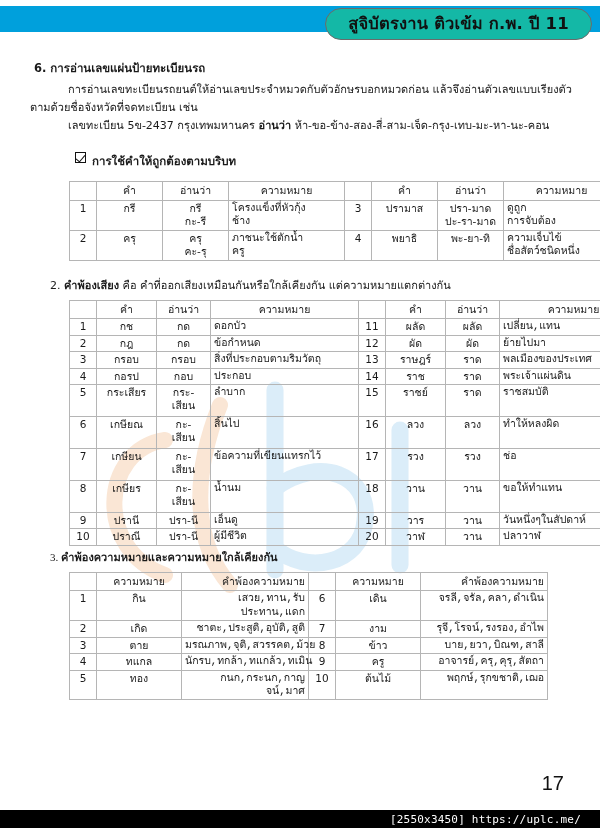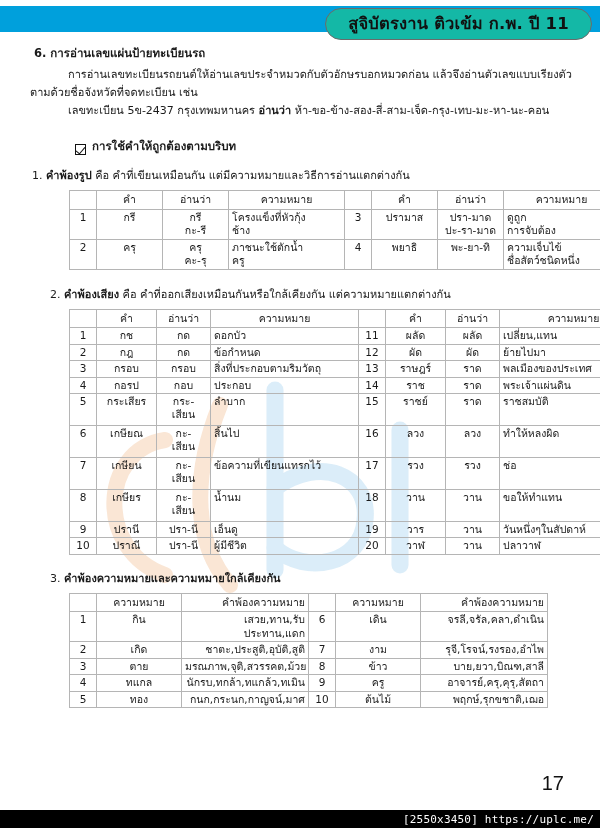--- a/index.html
+++ b/index.html
@@ -49,34 +49,34 @@
   
   .page {
     position: absolute; left: 0; top: 0;
     width: 600px; height: 790px;
     padding: 44px 26px 0 26px;
     z-index: 3;
   }
 
   .sec-head {
     font-size: 11.5px; font-weight: 700;
-    margin: 0 0 4px 8px;
+    margin: 15px 0 4px 8px;
   }
   .para {
     font-size: 11px; line-height: 1.65;
     margin: 0 1px 0 4px;
     text-align: left;
   }
   .indent { display: inline-block; width: 38px; }
   .b { font-weight: 700; }
 
   .chk-head {
     font-size: 11.5px; font-weight: 700;
     margin: 17px 0 11px 8px;
-    display: flex; align-items: flex-end; gap: 6px; padding-left: 41px;
+    display: flex; align-items: flex-start; gap: 6px; padding-left: 41px;
   }
   .chk-box {
     display: inline-block;
     width: 11px; height: 11px;
     border: 1.3px solid #111;
     position: relative;
     flex: 0 0 auto;
   }
   .chk-box::after {
     content: "";
@@ -85,21 +85,21 @@
     border: solid #111;
     border-width: 0 1.6px 1.6px 0;
     transform: rotate(40deg);
   }
 
   .item-head {
     font-size: 11px;
     margin: 0 0 6px 6px;
   }
   .item-head.num2 { margin-left: 24px; margin-top: 15px; }
-  .item-head.num3 { margin-left: 24px; margin-top: 14px; }
+  .item-head.num3 { margin-left: 24px; margin-top: 2px; font-family: Liberation Serif, serif; }
 
   
   table {
     border-collapse: collapse;
     font-size: 10.5px;
     table-layout: fixed;
     border: 1px solid #8a8a8a;
   }
   table td, table th {
     border: 1px solid #b5b5b5;
@@ -109,21 +109,21 @@
     line-height: 1.28;
     background: transparent;
   }
   table th {
     text-align: center;
     font-weight: 400;
     vertical-align: middle;
     padding: 2px 3px;
   }
   .c { text-align: center; }
-  .l { text-align: left; }
+  .l { text-align: left; font-family: Liberation Mono, monospace; }
 
   
   #tbl1 { width: 478px; margin: 0 0 0 43px; }
   #tbl1 td, #tbl1 th { height: 16px; }
   #tbl1 .idx { width: 27px; }
   #tbl1 .w-word { width: 66px; }
   #tbl1 .w-read { width: 66px; }
   #tbl1 .w-mean { width: 116px; }
 
   
@@ -147,21 +147,21 @@
     color: #111;
     z-index: 4;
   }
 
   .footbar {
     position: absolute; left: 0; bottom: 0;
     width: 600px; height: 18px;
     background: #000000;
     color: #ffffff;
     display: flex; align-items: center; justify-content: flex-end;
-    padding-right: 6px;
+    padding-right: 19px;
     font-family: "DejaVu Sans Mono", "Liberation Mono", monospace;
     font-size: 11px;
     letter-spacing: .2px;
     z-index: 9;
   }
 </style>
 </head>
 <body>
 
 <div class="banner"></div>
@@ -187,24 +187,20 @@
     <span class="indent"></span><span>การอ่านเลขทะเบียนรถยนต์ให้อ่านเลขประจำหมวดกับตัวอักษรบอกหมวดก่อน แล้วจึงอ่านตัวเลขแบบเรียงตัว</span><br>
     <span>ตามด้วยชื่อจังหวัดที่จดทะเบียน เช่น</span><br>
     <span class="indent"></span><span>เลขทะเบียน 5ข-2437 กรุงเทพมหานคร </span><span class="b">อ่านว่า</span><span> ห้า-ขอ-ข้าง-สอง-สี่-สาม-เจ็ด-กรุง-เทบ-มะ-หา-นะ-คอน</span>
   </div>
 
   <div class="chk-head">
     <span class="chk-box"></span>
     <span>การใช้คำให้ถูกต้องตามบริบท</span>
   </div>
 
-  <div class="item-head">
-    <span>1.</span>
-    <span class="b">คำพ้องรูป</span><span> คือ  คำที่เขียนเหมือนกัน แต่มีความหมายและวิธีการอ่านแตกต่างกัน</span>
-  </div>
   <table id="tbl1">
     <thead>
       <tr>
         <th class="idx"></th>
         <th class="w-word">คำ</th>
         <th class="w-read">อ่านว่า</th>
         <th class="w-mean">ความหมาย</th>
         <th class="idx"></th>
         <th class="w-word">คำ</th>
         <th class="w-read">อ่านว่า</th>

